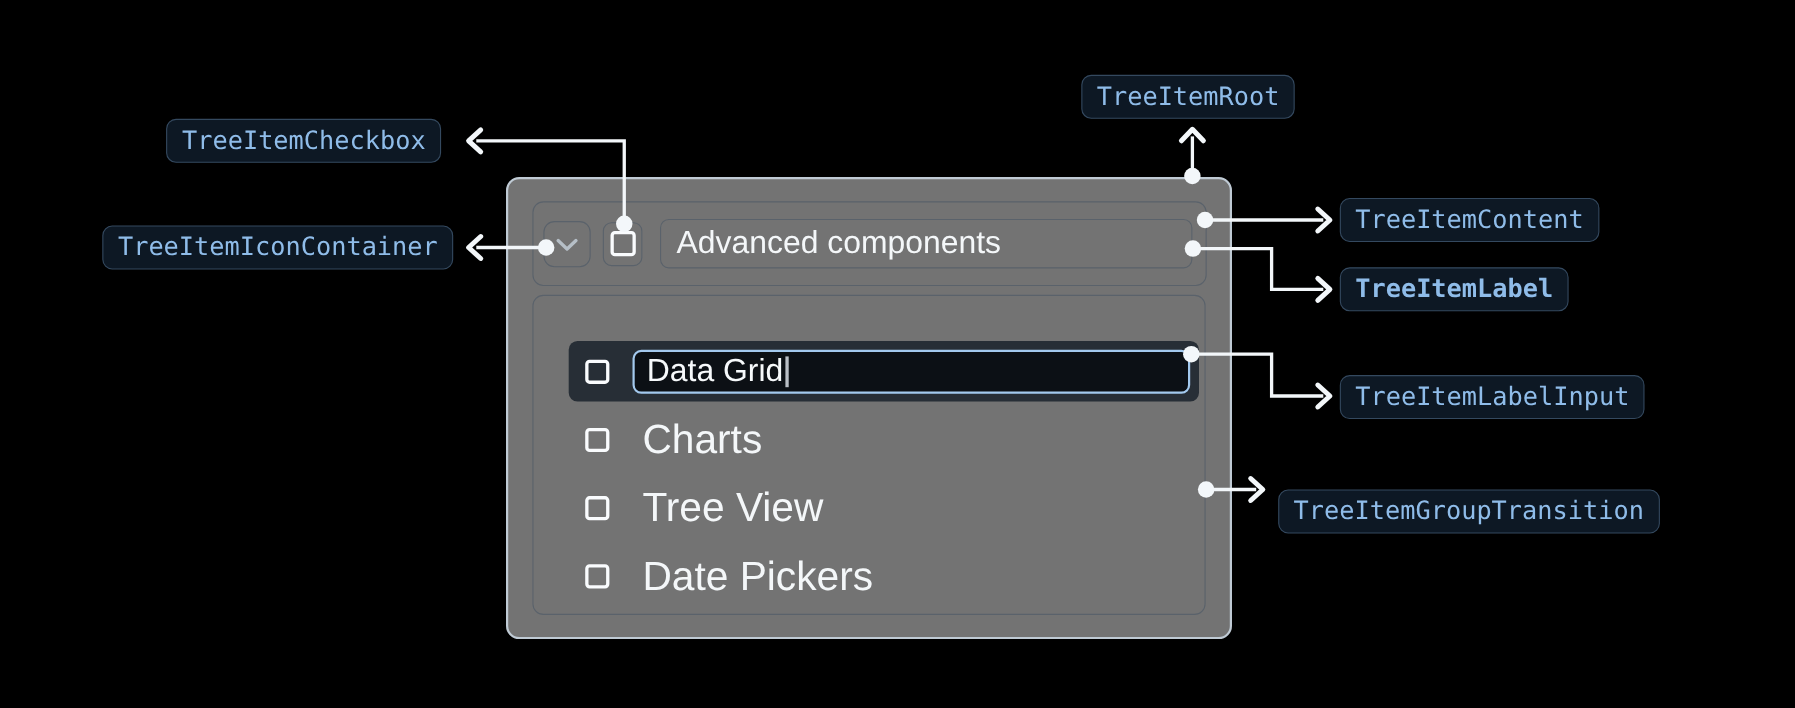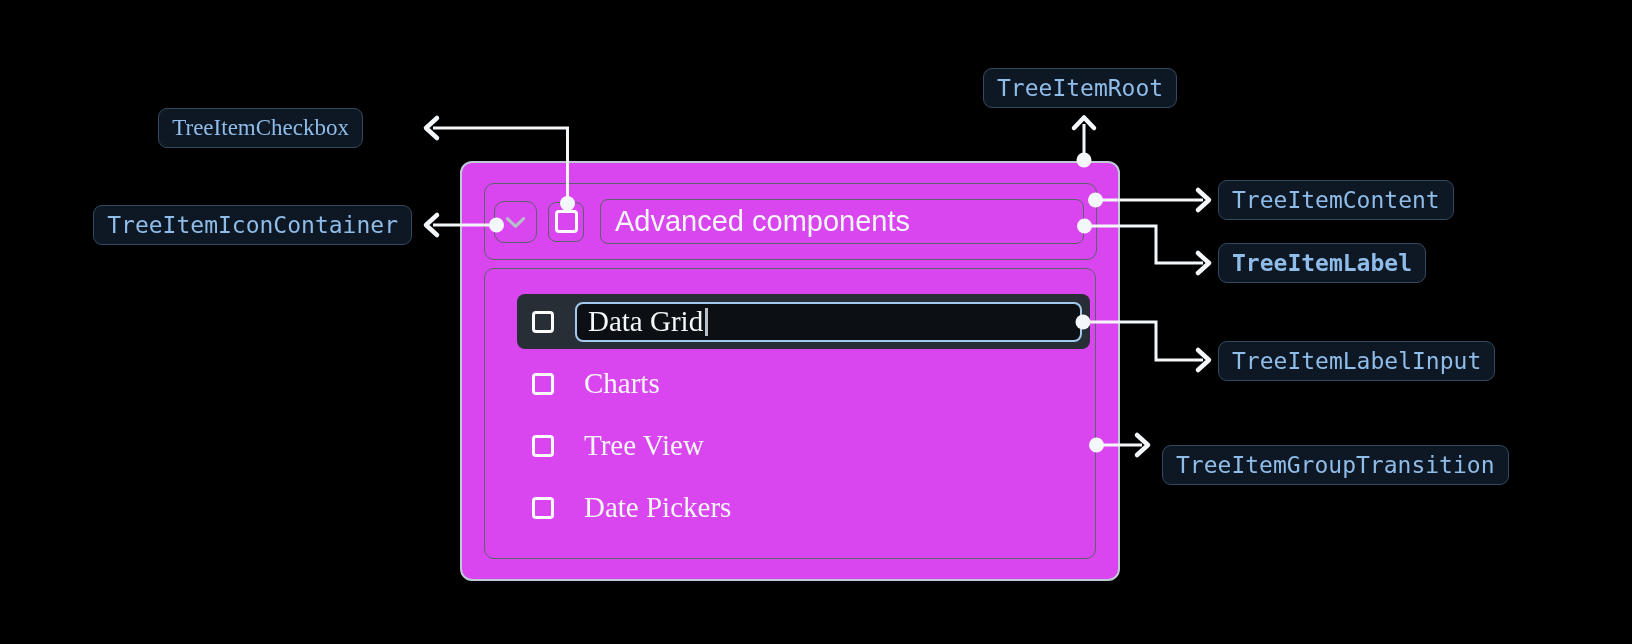--- a/index.html
+++ b/index.html
@@ -3,21 +3,21 @@
 <meta charset="utf-8">
 <style>
   html,body { margin:0; padding:0; background:#000; }
   .canvas {
     position:relative; width:1632px; height:644px; background:#000000;
     font-family:"Liberation Sans","DejaVu Sans",sans-serif; overflow:hidden;
   }
   
   .root {
     position:absolute; left:460px; top:161px; width:660px; height:420px;
-    background:#d946ef; border:2px solid #bfcad4; border-radius:12px; box-sizing:border-box;
+    background:#737373; border:2px solid #bfcad4; border-radius:12px; box-sizing:border-box;
   }
   .content {
     position:absolute; left:22px; top:20px; width:613px; height:77px;
     border:1.5px solid #5a626b; border-radius:10px; box-sizing:border-box;
     display:flex; align-items:center; padding-left:9px;
   }
   .iconbtn {
     width:43px; height:42px; border:1.5px solid #5a626b; border-radius:10px;
     box-sizing:border-box; display:flex; align-items:center; justify-content:center; flex:none;
   }
@@ -29,48 +29,47 @@
     width:23px; height:23px; border:3px solid #fafcfe; border-radius:4px; box-sizing:border-box;
   }
   .labelbox {
     margin-left:16px; width:484px; height:45px; border:1.5px solid #5a626b; border-radius:8px;
     box-sizing:border-box; display:flex; align-items:center; padding-left:14px;
     font-size:29px; color:#f4f7f9; white-space:nowrap; overflow:hidden;
   }
   .group {
     position:absolute; left:22px; top:105px; width:612px; height:291px;
     border:1.5px solid #5a626b; border-radius:10px; box-sizing:border-box;
-    padding-top:25px;
-    font-family:Liberation Serif, serif;
+    padding-top:41px;
   }
   .row {
     display:flex; align-items:center; width:573px; height:55px;
     margin:0 0 7px 32px; border-radius:8px; box-sizing:border-box;
   }
   .row.selected { background:#272e36; }
   .cb-row {
     width:22px; height:22px; margin-left:15px; border:3px solid #fafcfe; border-radius:4px;
     box-sizing:border-box; flex:none;
   }
-  .rowlabel { margin-left:30px; font-size:29px; color:#f4f7f9; white-space:nowrap; }
+  .rowlabel { margin-left:30px; font-size:37px; color:#f4f7f9; white-space:nowrap; }
   .editinput {
     margin-left:21px; width:507px; height:40px; background:#0c1015;
     border:2px solid #a3c9ee; border-radius:8px; box-sizing:border-box;
     display:flex; align-items:center; padding-left:11px;
     font-size:29px; color:#f6f9fb; white-space:nowrap;
   }
   .caret { width:3px; height:28px; margin-left:2px; background:#b9bfc6; flex:none; }
   
   .chip {
     position:absolute; height:40px; padding:0 13px; box-sizing:border-box;
     background:#0d1824; border:1.5px solid #34495f; border-radius:9px;
     color:#8fbce9; font-family:"DejaVu Sans Mono","Liberation Mono",monospace;
     font-size:23px; display:flex; align-items:center; white-space:nowrap;
   }
-  .chip-checkbox        { right:1269px; top:108px;font-family:Liberation Serif, serif; }
+  .chip-checkbox        { right:1231px; top:108px; }
   .chip-iconcontainer   { right:1220px; top:205px; }
   .chip-root            { left:983px;  top:68px;  }
   .chip-content         { left:1218px; top:180px; }
   .chip-label           { left:1218px; top:243px;font-weight:bold; }
   .chip-labelinput      { left:1218px; top:341px; }
   .chip-grouptransition { left:1162px; top:445px; }
   
   .overlay { position:absolute; left:0; top:0; pointer-events:none; }
   .overlay path     { stroke:#f3f7fa; stroke-width:3; fill:none; }
   .overlay polyline { stroke:#f3f7fa; stroke-width:4.5; fill:none; stroke-linecap:round; stroke-linejoin:round; }

